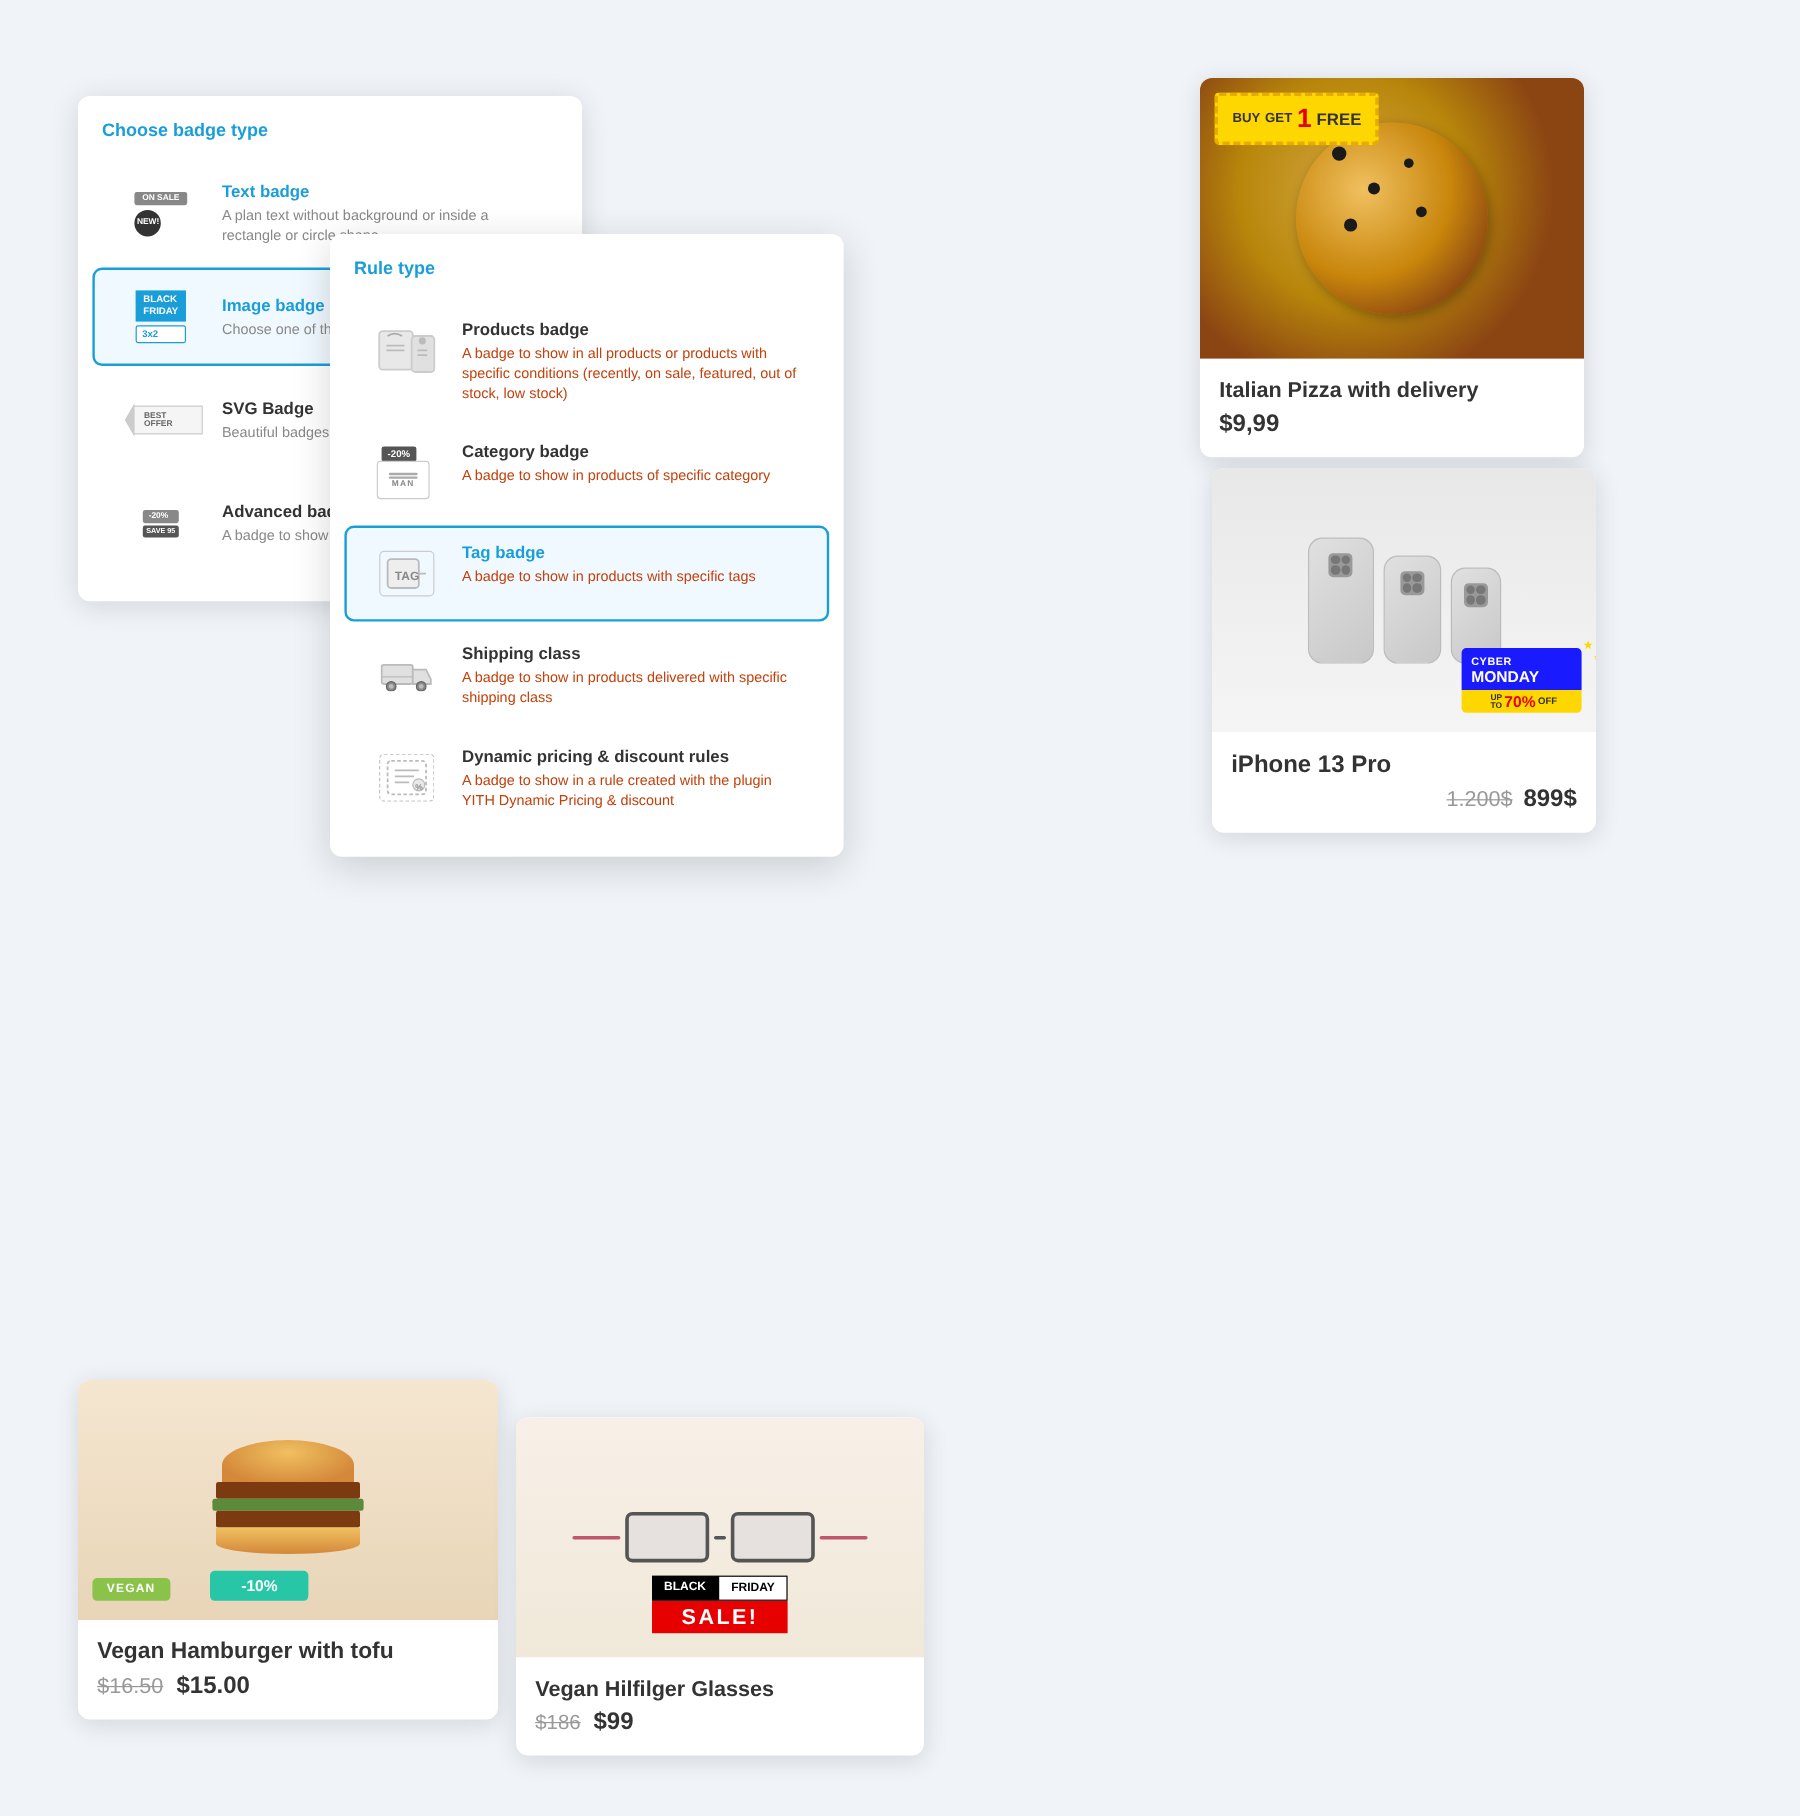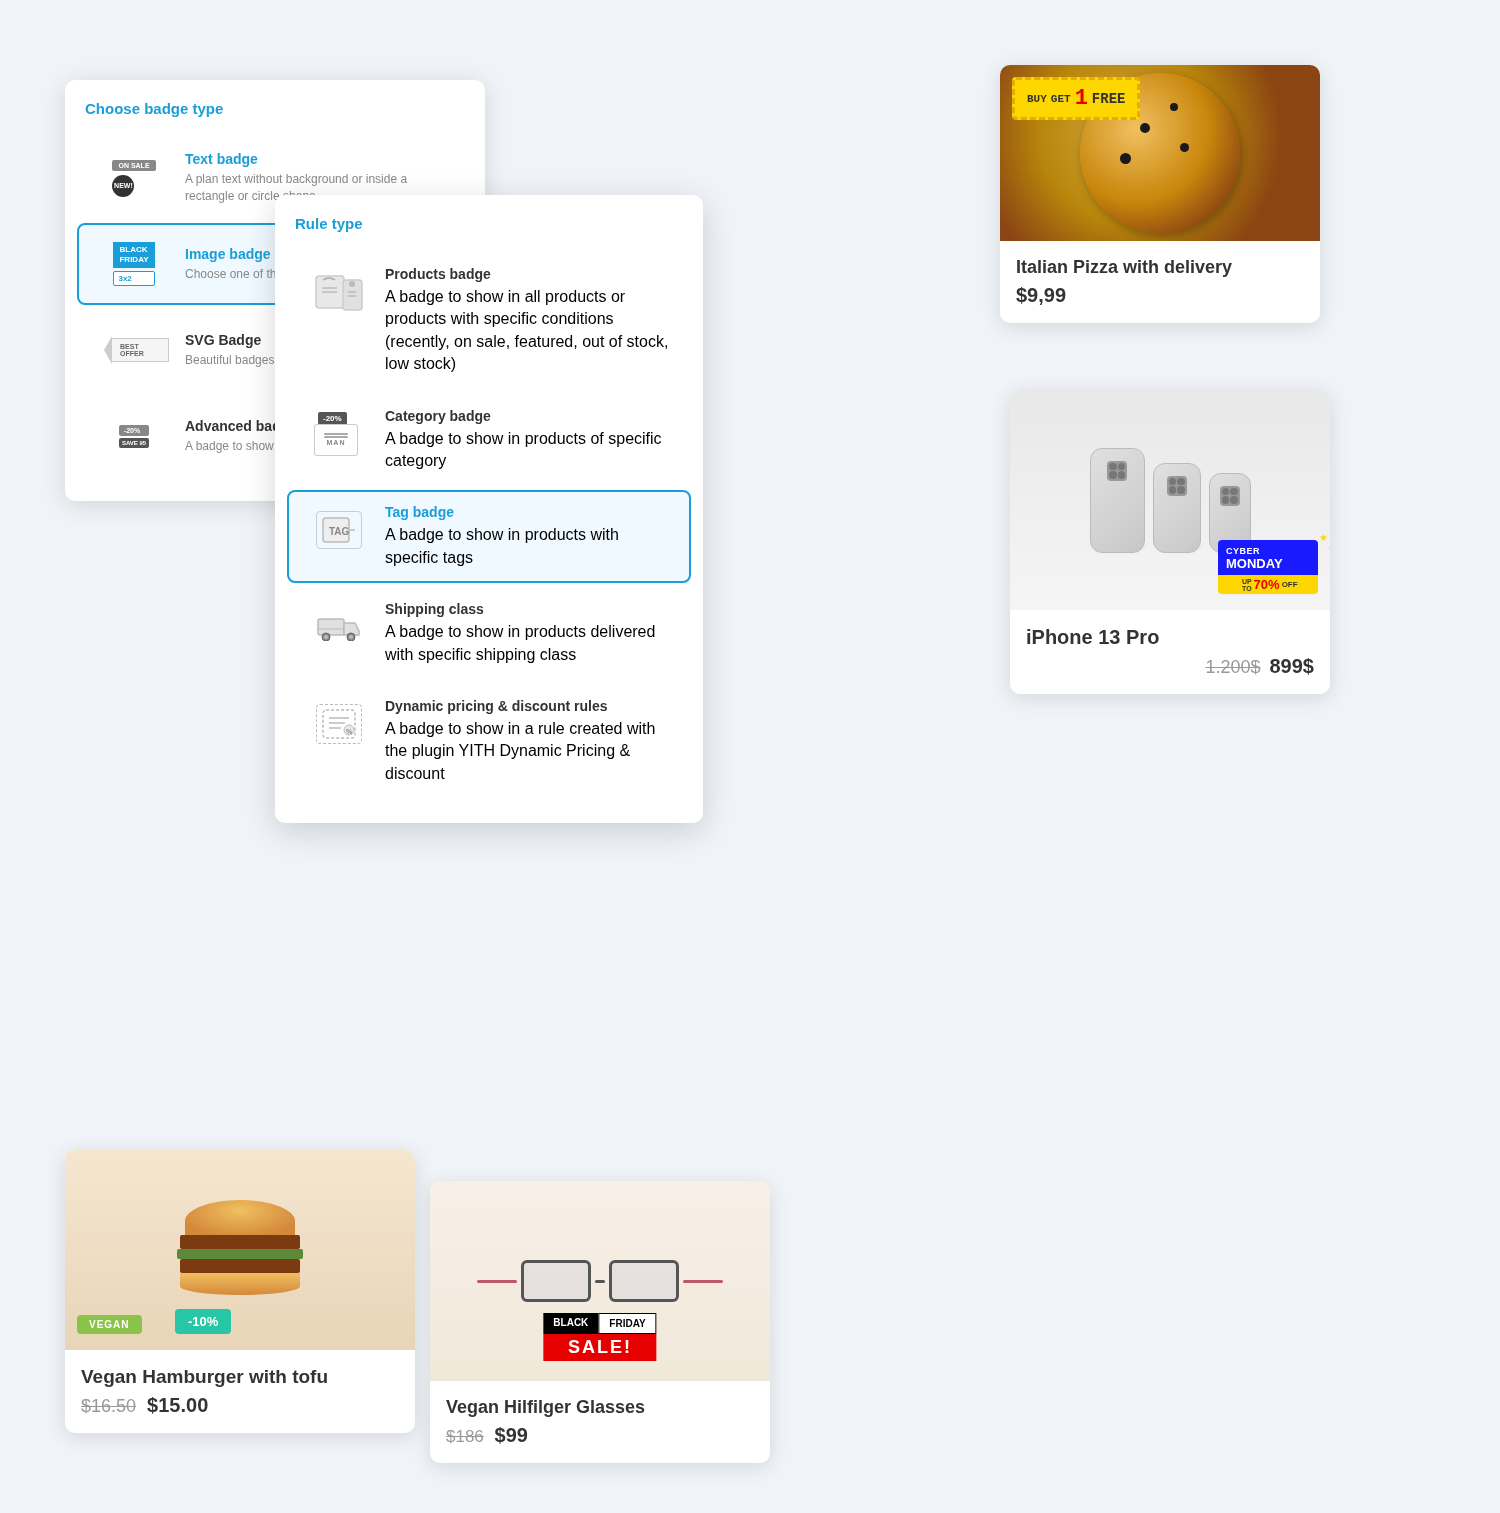--- a/index.html
+++ b/index.html
@@ -212,22 +212,22 @@
     .rule-option-info h3 {
       font-size: 14px;
       font-weight: 700;
       color: #333;
       margin-bottom: 4px;
     }
     .rule-option.selected .rule-option-info h3 {
       color: #1a9ed9;
     }
     .rule-option-info p {
-      font-size: 16px;
-      color: #000000;
+      font-size: 12px;
+      color: #c2410c;
       line-height: 1.4;
     }
 
     .category-icon-wrap {
       position: relative;
       width: 50px;
       height: 44px;
     }
     .pct-badge {
       background: #555;
@@ -304,25 +304,24 @@
       right: 180px;
       width: 320px;
       background: #fff;
       border-radius: 10px;
       box-shadow: 0 4px 20px rgba(0,0,0,0.12);
       overflow: hidden;
       z-index: 3;
     }
     .pizza-img {
       width: 100%;
-      height: 176px;
+      height: 234px;
       background: linear-gradient(135deg, #8B4513 0%, #A0522D 30%, #CD853F 60%, #8B4513 100%);
       position: relative;
       overflow: hidden;
-      font-family: Liberation Mono, monospace;
     }
     .pizza-visual {
       width: 100%;
       height: 100%;
       background: radial-gradient(circle at 40% 40%, #d4a843 0%, #b8860b 40%, #8B4513 70%);
       display: flex;
       align-items: center;
       justify-content: center;
     }
     .pizza-circle {
@@ -583,21 +582,21 @@
       letter-spacing: 1px;
     }
     .discount-badge {
       position: absolute;
       bottom: 16px;
       left: 110px;
       background: #26c6a6;
       color: #fff;
       font-size: 13px;
       font-weight: 900;
-      padding: 5px 13px;
+      padding: 5px 26px;
       border-radius: 4px;
     }
     .hamburger-info {
       padding: 16px;
     }
     .hamburger-name {
       font-size: 19px;
       font-weight: 600;
       color: #333;
       margin-bottom: 6px;

